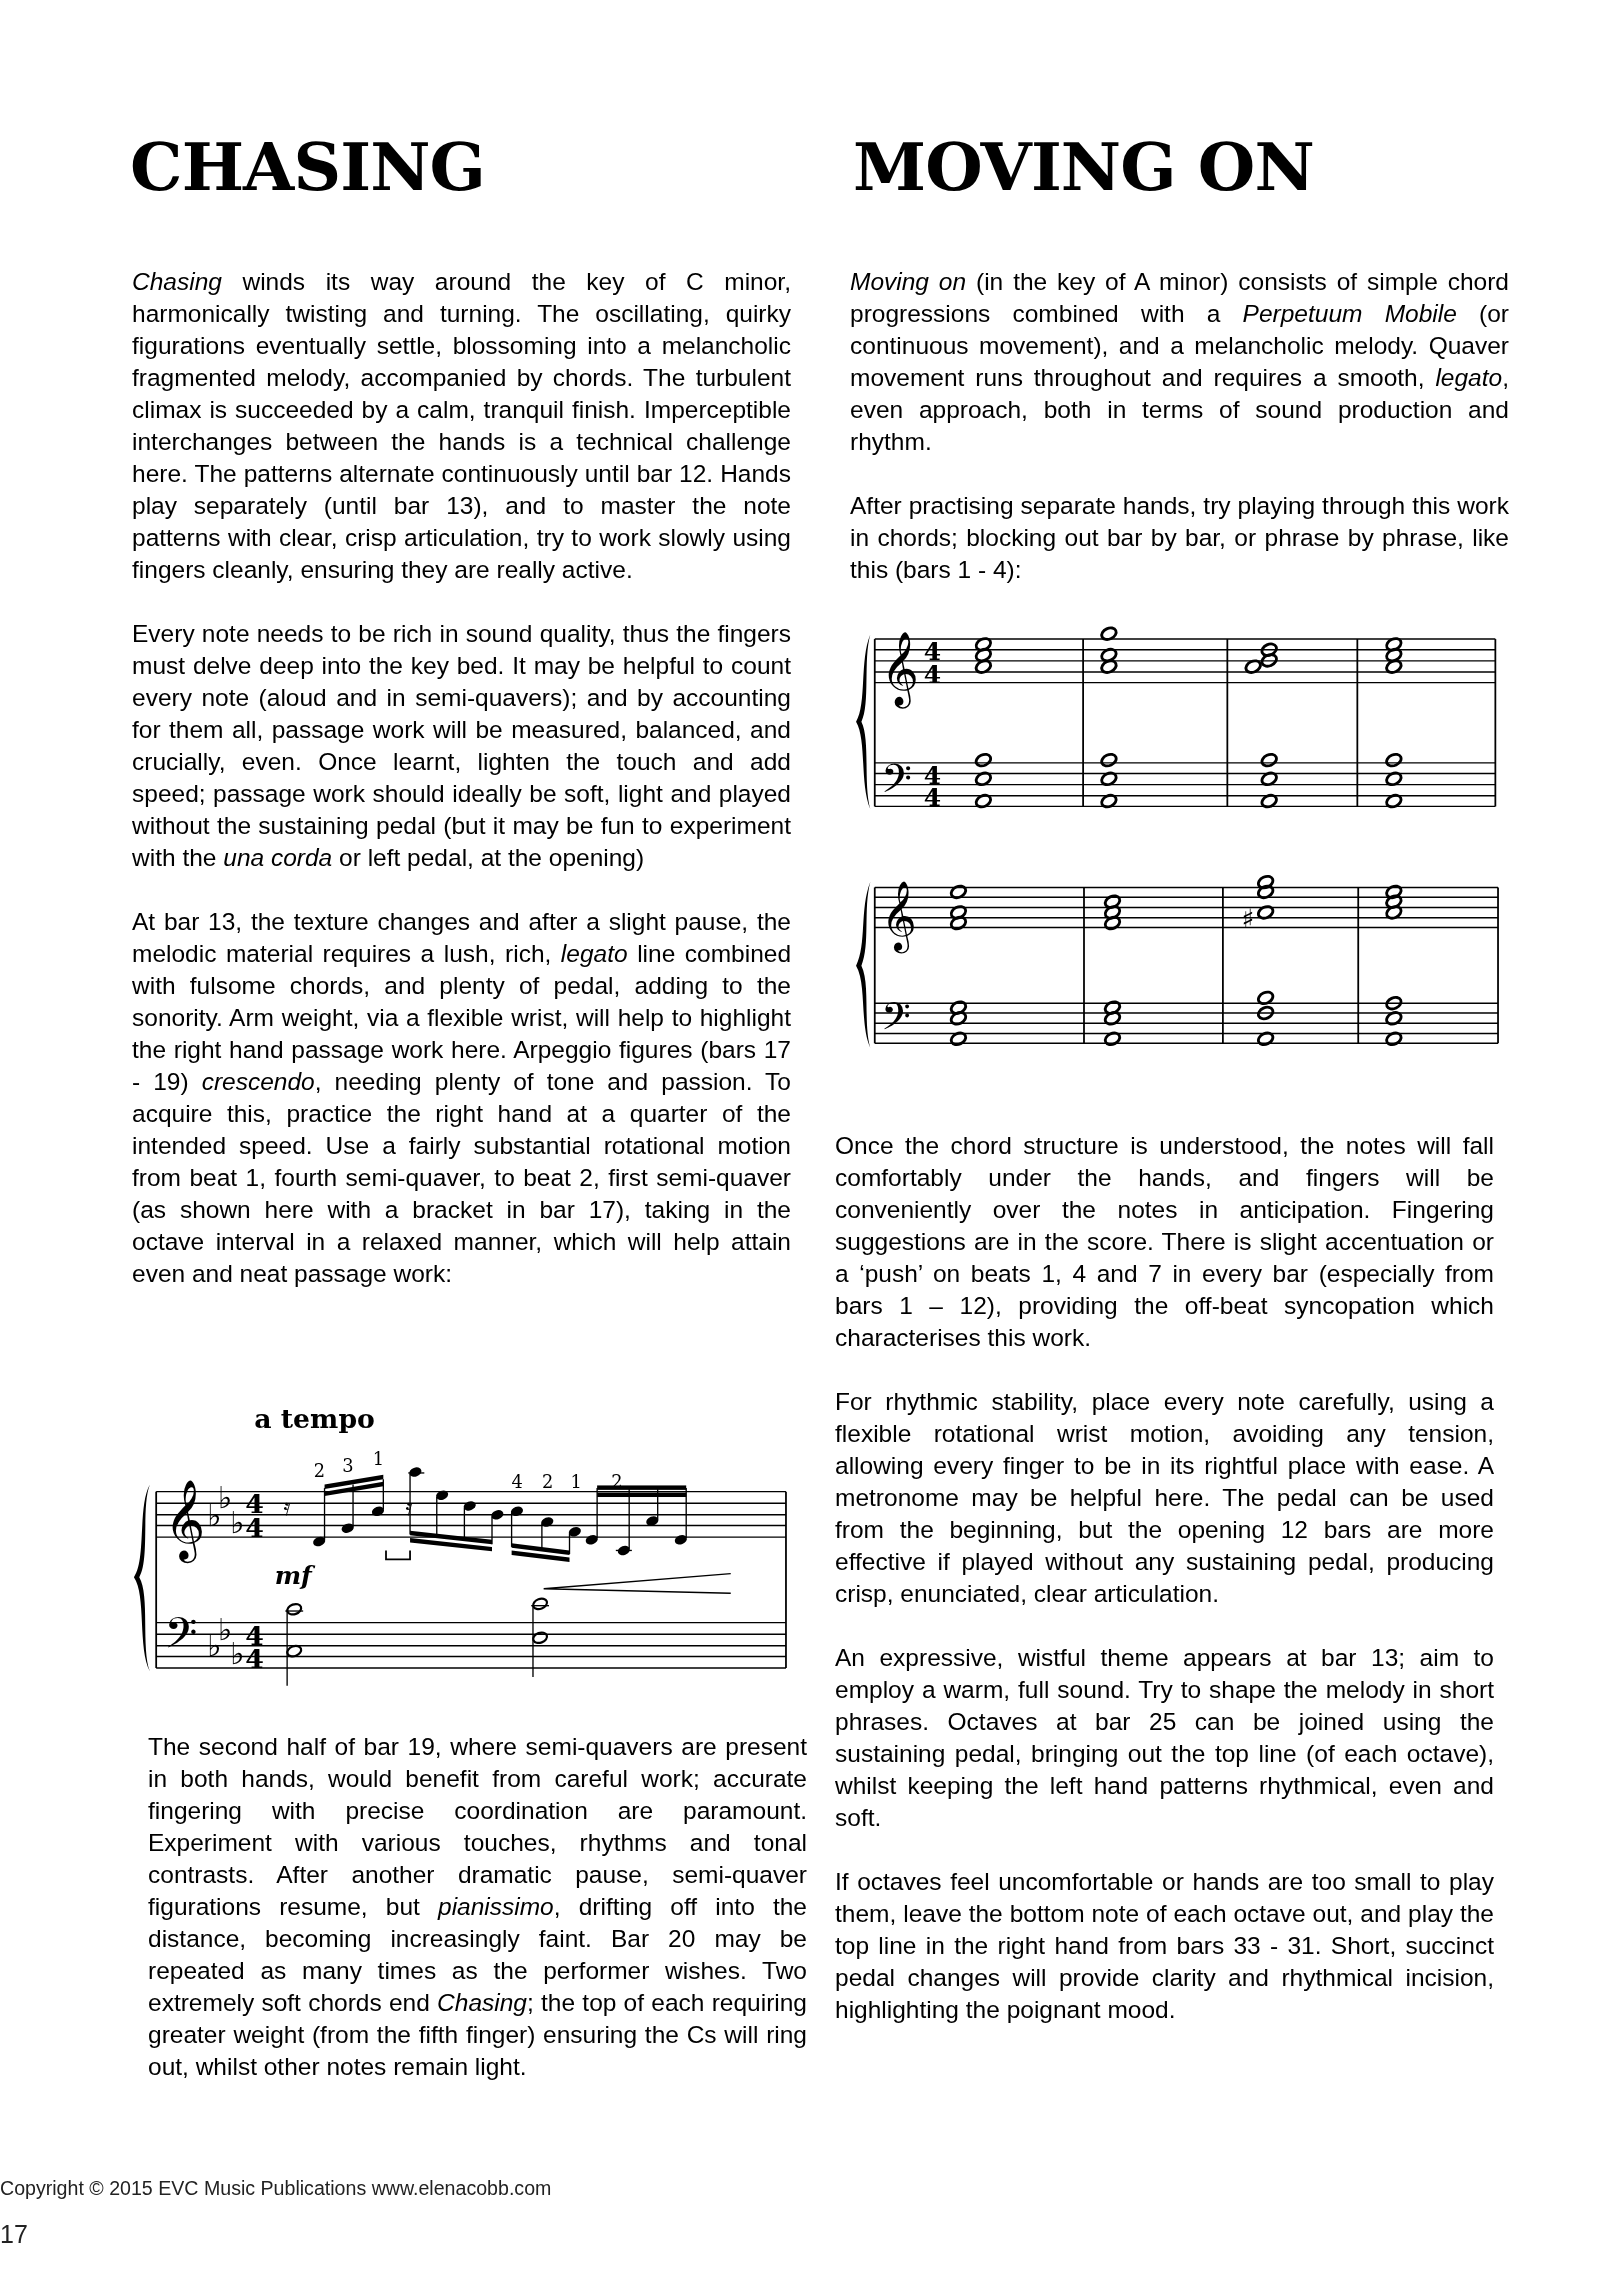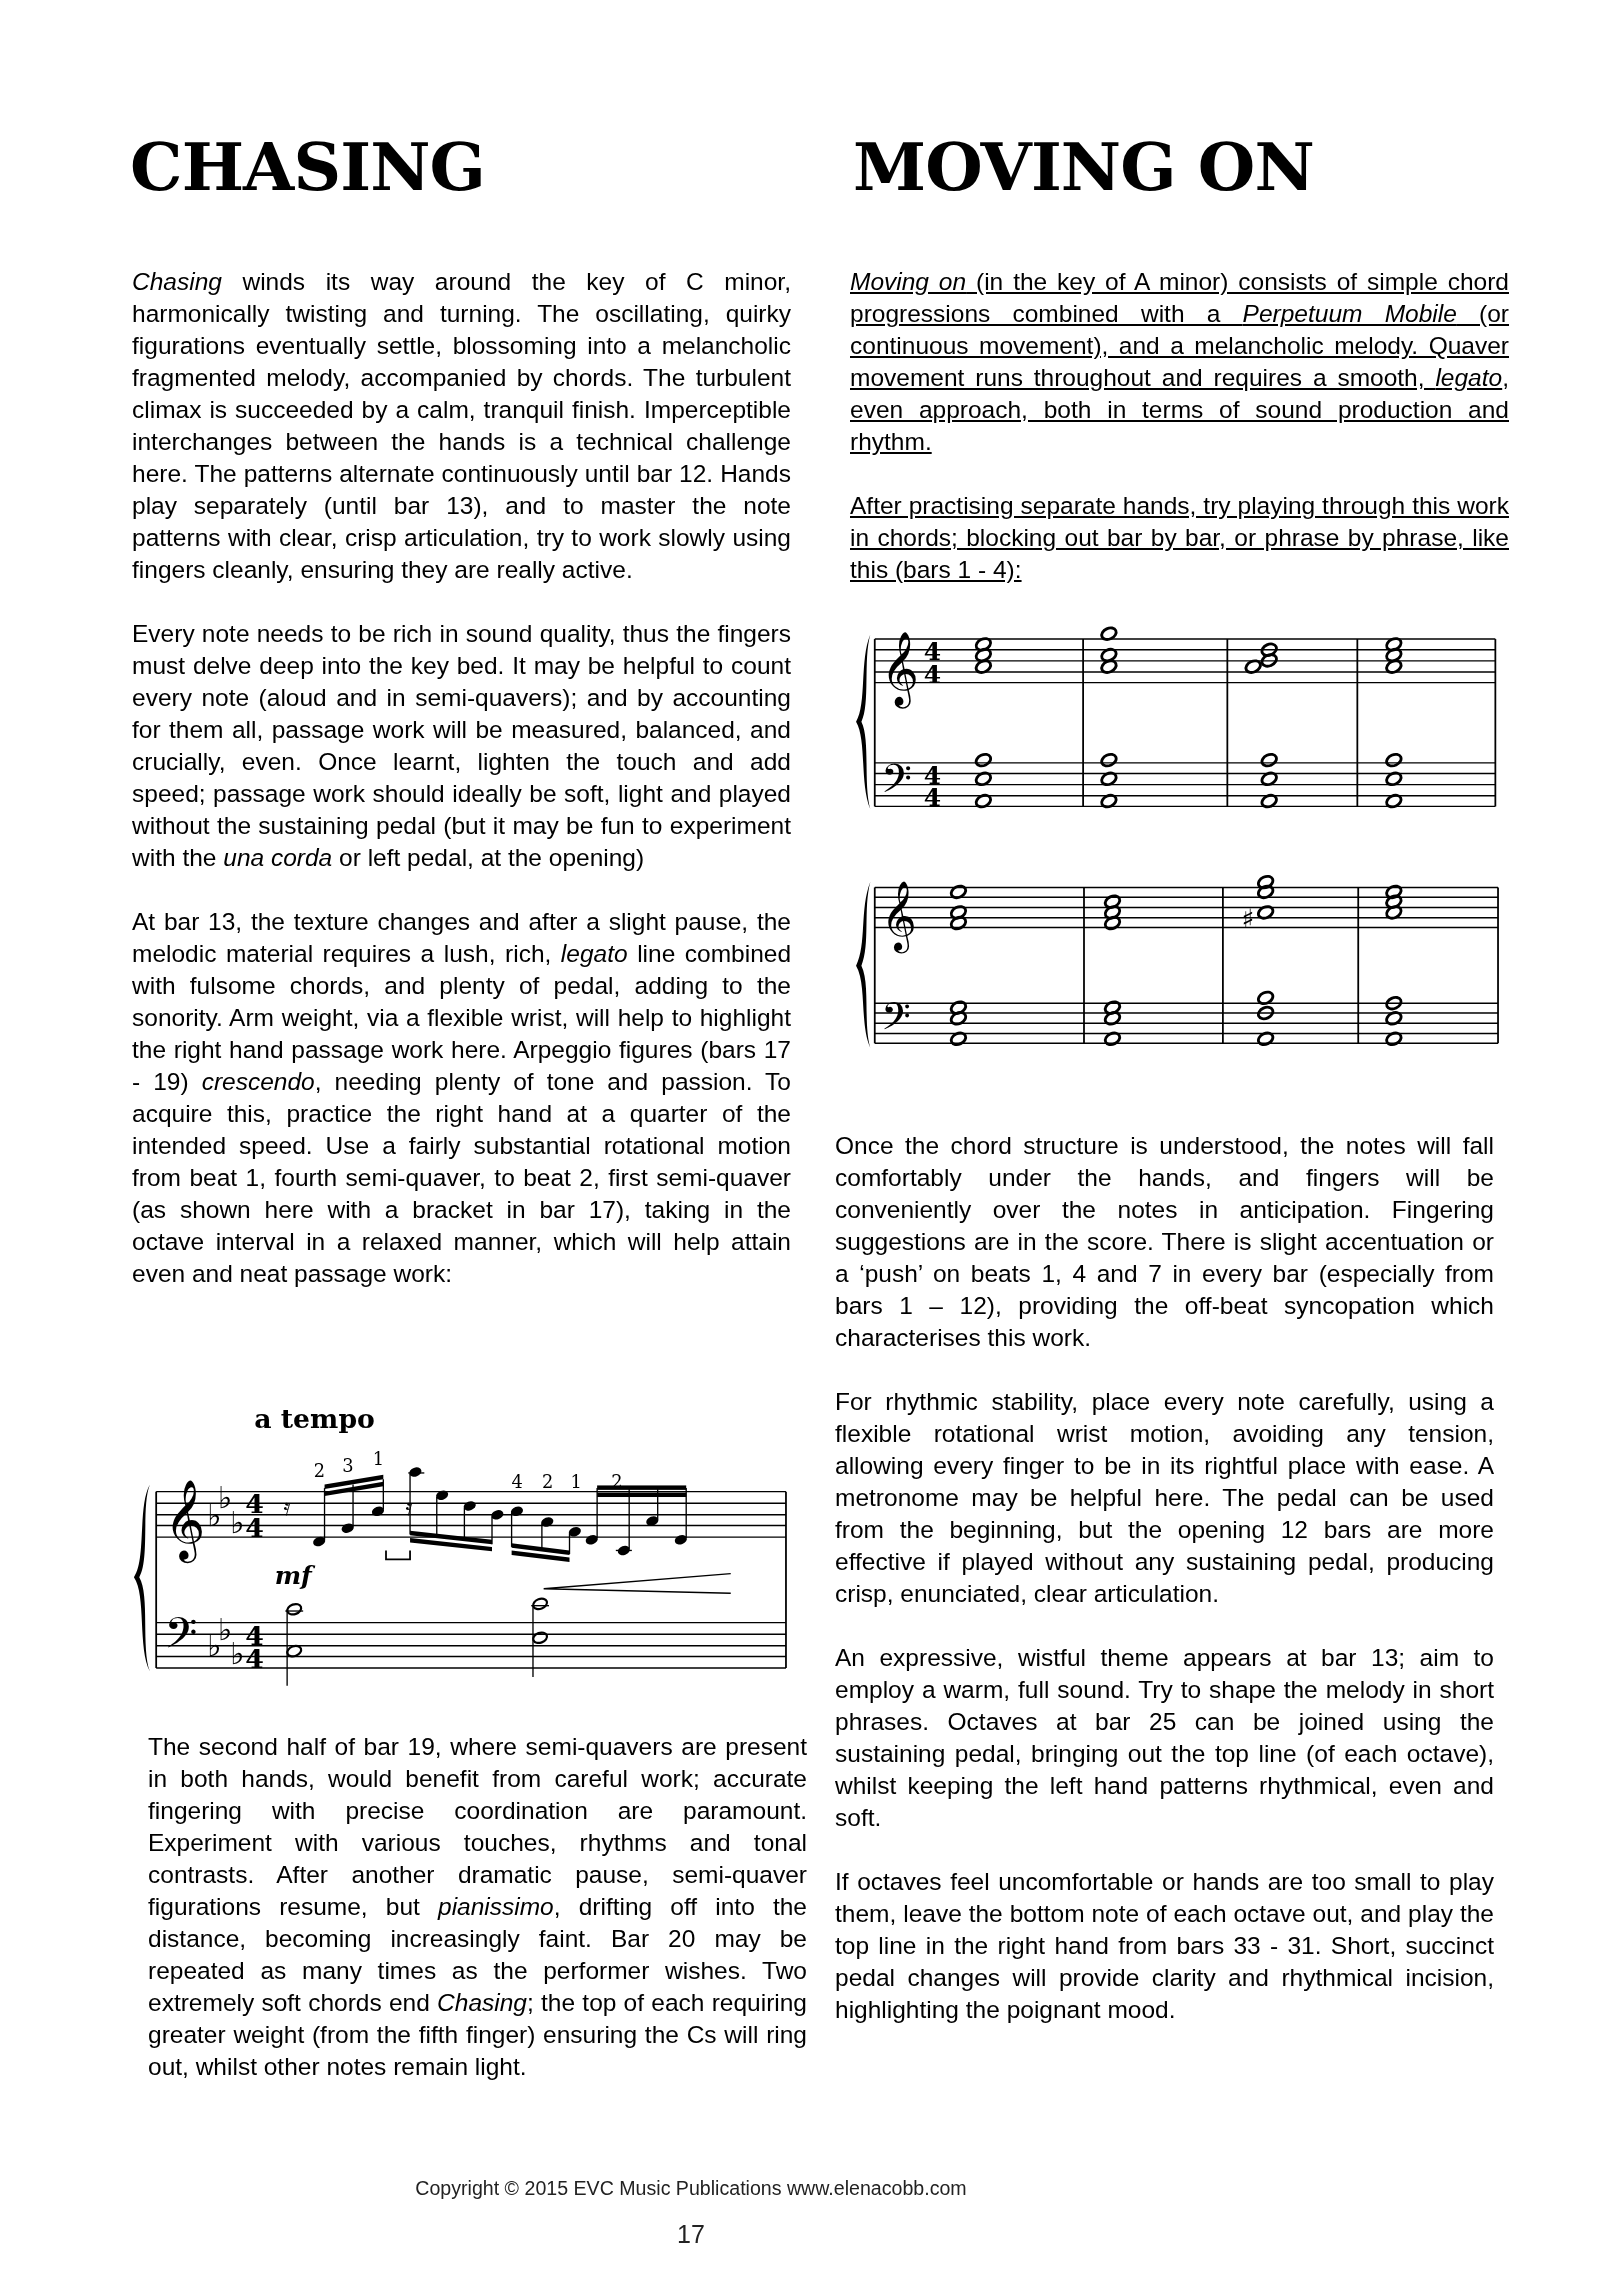--- a/index.html
+++ b/index.html
@@ -14,21 +14,21 @@
     position: absolute; width: 659px;
     font-family: "Liberation Sans", "DejaVu Sans", sans-serif;
     font-size: 24.5px; line-height: 32px; color: #000000;
     text-align: justify;
   }
   .col p { margin: 0 0 32px 0; }
   .col p:last-child { margin-bottom: 0; }
   .col em { font-style: italic; }
   .score { position: absolute; }
   .footer {
-    position: absolute; left: 0; width: 1382px; text-align: center;
+    position: absolute; left: 0; width: 1382px; text-align: left;
     font-family: "Liberation Sans", "DejaVu Sans", sans-serif; color: #222;
   }
   svg text { font-family: "DejaVu Serif", "Liberation Serif", serif; }
 </style>
 </head>
 <body>
 
 <h1 class="heading" style="left:130px;">CHASING</h1>
 <h1 class="heading" style="left:853px;">MOVING ON</h1>
 
@@ -145,21 +145,21 @@
     <line x1="456" y1="232" x2="476" y2="232" stroke="#000" stroke-width="1.5"></line>
     <ellipse cx="466" cy="268" rx="8" ry="5.5" transform="rotate(-20 466 268)" fill="none" stroke="#000" stroke-width="2.5"></ellipse>
     <line x1="458" y1="232" x2="458" y2="312" stroke="#000" stroke-width="1.5"></line>
   </g>
 </svg>
 
 <div class="col" style="left:148px; top:1731px;">
   <p><span>The second half of bar 19, where semi-quavers are present in both hands, would benefit from careful work; accurate fingering with precise coordination are paramount. Experiment with various touches, rhythms and tonal contrasts. After another dramatic pause, semi-quaver figurations resume, but </span><em>pianissimo</em><span>, drifting off into the distance, becoming increasingly faint. Bar 20 may be repeated as many times as the performer wishes. Two extremely soft chords end </span><em>Chasing</em><span>; the top of each requiring greater weight (from the fifth finger) ensuring the Cs will ring out, whilst other notes remain light.</span></p>
 </div>
 
-<div class="col" style="left:850px; top:266px;text-decoration:underline;">
+<div class="col" style="left:850px; top:266px;">
   <p><em>Moving on</em><span> (in the key of A minor) consists of simple chord progressions combined with a </span><em>Perpetuum Mobile</em><span> (or continuous movement), and a melancholic melody. Quaver movement runs throughout and requires a smooth, </span><em>legato</em><span>, even approach, both in terms of sound production and rhythm.</span></p>
   <p>After practising separate hands, try playing through this work in chords; blocking out bar by bar, or phrase by phrase, like this (bars 1 - 4):</p>
 </div>
 
 <svg class="score" style="left:847px; top:615px;" width="677" height="463" viewBox="0 0 760 520">
   <defs>
     <g id="wn">
         <ellipse cx="0" cy="0" rx="8.5" ry="6" fill="none" stroke="#000" stroke-width="3.2" transform="rotate(-25)"></ellipse>
       </g>
   </defs>

